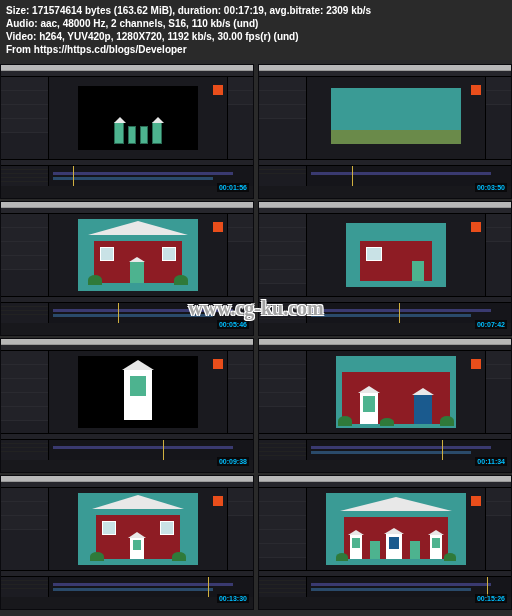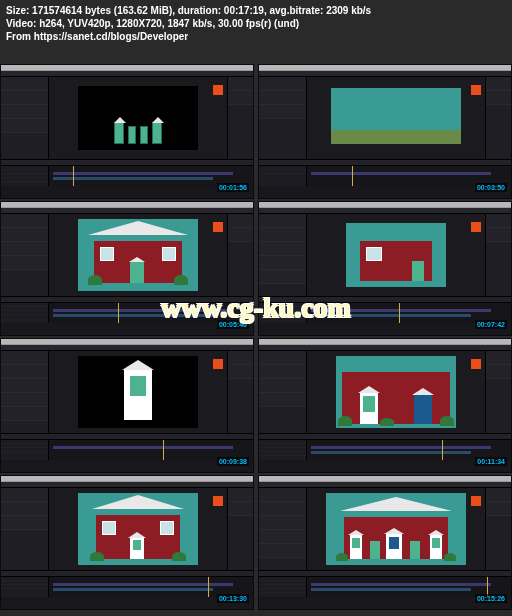--- a/index.html
+++ b/index.html
@@ -17,34 +17,35 @@
   .right-panel { width: 26px; background: #1e1e24; border-left: 1px solid #000; }
   .canvas { background: #000; position: relative; }
   .timeline { height: 39px; background: #18181c; border-top: 1px solid #000; }
   .timeline-header { height: 6px; background: #222228; border-bottom: 1px solid #000; }
   .timeline-tracks { height: 20px; background: #18181c; display: flex; }
   .track-labels { width: 48px; background: #1c1c22; border-right: 1px solid #000; }
   .track-row { height: 4px; border-bottom: 1px solid #222; }
   .track-area { flex: 1; background: #15151a; position: relative; }
   .timestamp { position: absolute; bottom: 6px; right: 4px; font-size: 7px; font-weight: bold; color: #00bfff; background: rgba(0,0,0,.6); padding: 1px 2px; }
   .swatch { position: absolute; top: 8px; right: 4px; width: 10px; height: 10px; background: #e94e1b; }
-  .watermark { position: absolute; top: 50%; left: 50%; transform: translate(-50%, -50%); font-size: 28px; font-weight: bold; color: #fef9c3; font-family: "Comic Sans MS", cursive; text-shadow: 1px 1px 0 #fff, -1px -1px 0 #fff, 1px -1px 0 #fff, -1px 1px 0 #fff; z-index: 200; white-space: nowrap; }
+  .watermark { position: absolute; top: 50%; left: 50%; transform: translate(-50%, -50%); font-size: 20px; font-weight: bold; color: #a3a3a3; font-family: "Comic Sans MS", cursive; text-shadow: 1px 1px 0 #fff, -1px -1px 0 #fff, 1px -1px 0 #fff, -1px 1px 0 #fff; z-index: 200; white-space: nowrap; }
   .bush { border-radius:50% 50% 0 0; background:#2f7a3a; }
 
   .timeline-span { position:absolute; height:3px; top:6px; left:4px; right:20px; background:#3a3a70; }
   .timeline-span.b { top:11px; background:#2a4a6a; right:40px; }
   .playhead { position:absolute; top:0; bottom:0; width:1px; background:#d0b040; }
 </style>
 </head>
 <body>
 
 <div class="meta-block">
   <div class="meta-line">Size: 171574614 bytes (163.62 MiB), duration: 00:17:19, avg.bitrate: 2309 kb/s</div>
-  <div class="meta-line">Video: h264, YUV420p, 1280X720, 1847 kb/s, 30.00 fps(r) (und)</div>
-  <div class="meta-line">From https://sanet.cd/blogs/Developer</div>
+  <div class="meta-line">Audio: aac, 48000 Hz, 2 channels, S16, 110 kb/s (und)</div>
+  <div class="meta-line">Video: h264, YUV420p, 1280X720, 1192 kb/s, 30.00 fps(r) (und)</div>
+  <div class="meta-line">From https://https.cd/blogs/Developer</div>
 </div>
 
 <div class="watermark">www.cg-ku.com</div>
 
 <div class="grid">
 
   <div class="tile">
     <div class="menubar"></div>
     <div class="toolbar"></div>
     <div class="workspace">

